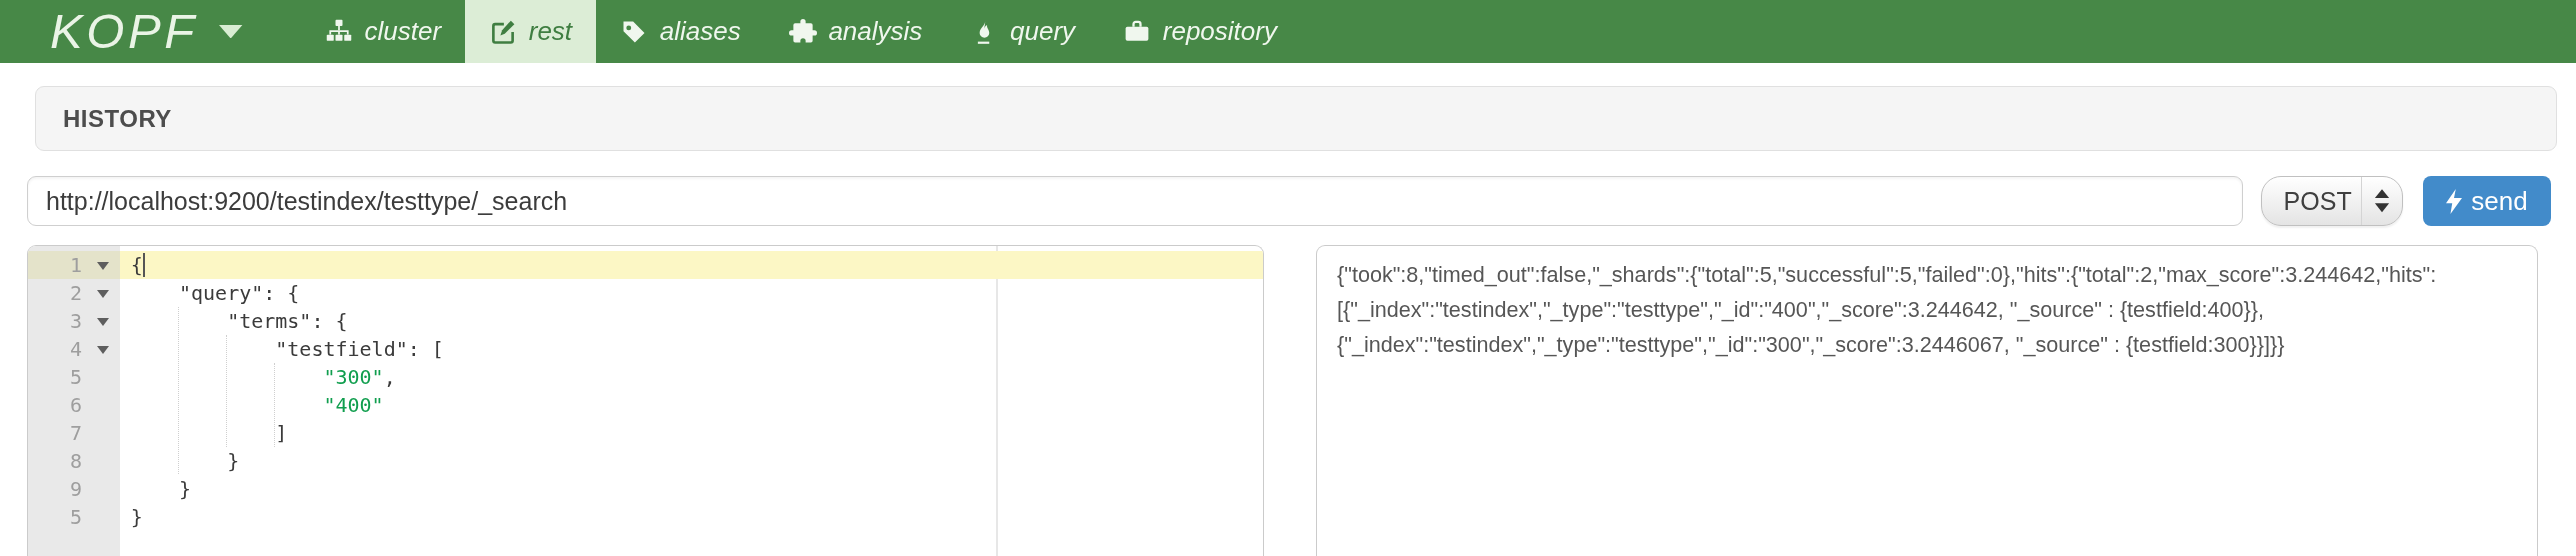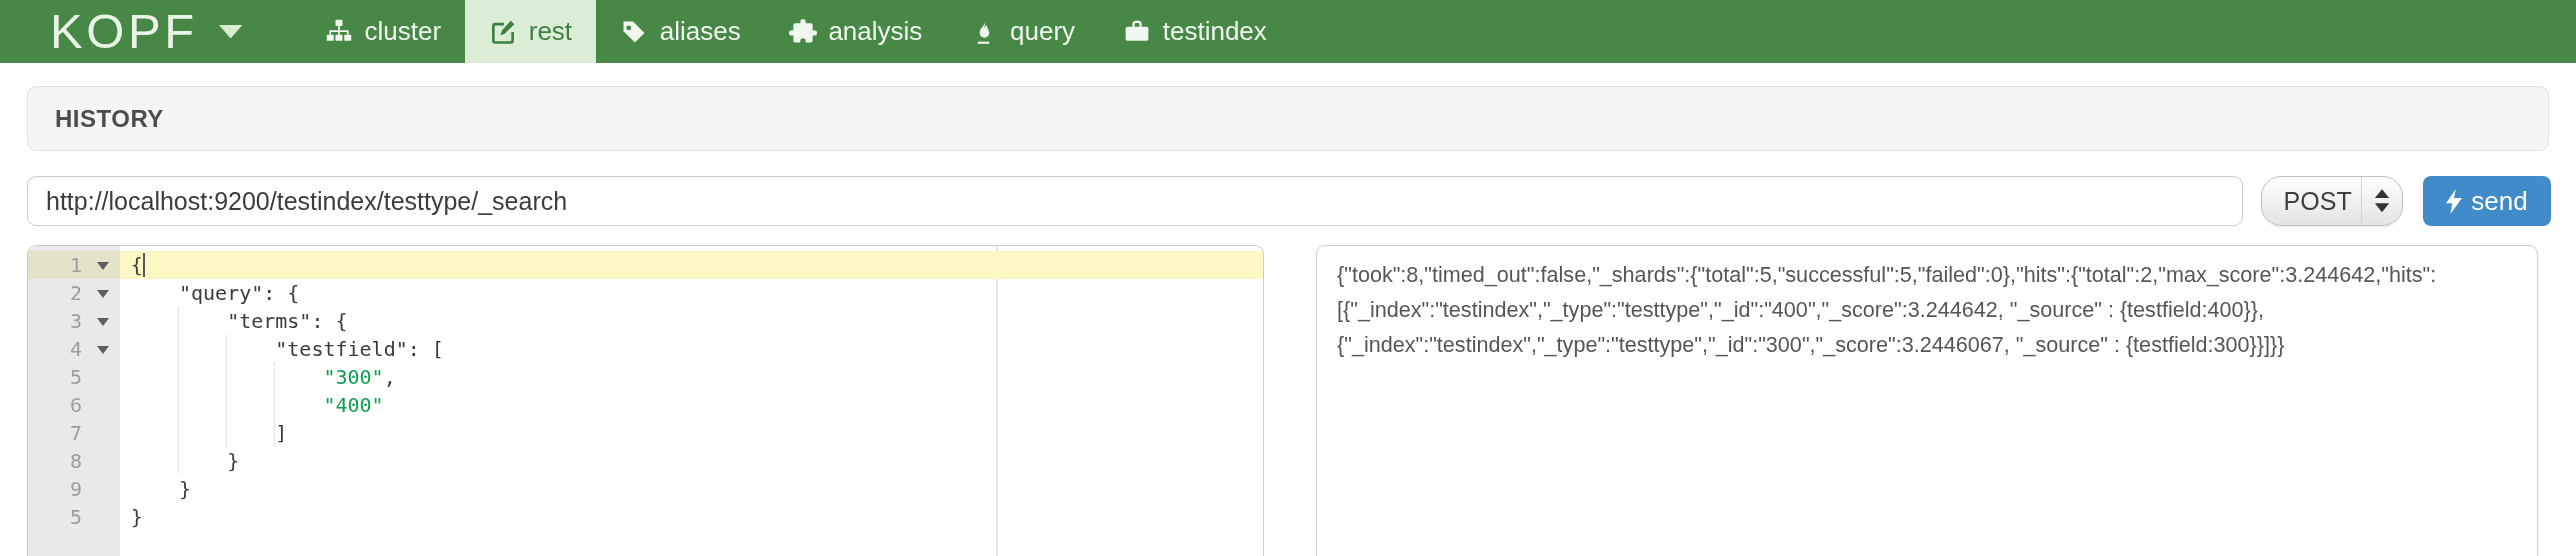--- a/index.html
+++ b/index.html
@@ -9,33 +9,33 @@
     --send-bg:#428BCA;
     --string-green:#109E4E;
     --active-line:#FCF7C5;
   }
   *{box-sizing:border-box;margin:0;padding:0;}
   html,body{width:2576px;height:556px;overflow:hidden;background:#fff;
     font-family:"Liberation Sans",sans-serif;}
 
   
   .navbar{position:absolute;left:0;top:0;width:2576px;height:63px;
-    background:var(--navbar-bg);display:flex;align-items:stretch;}
+    background:var(--navbar-bg);display:flex;align-items:stretch;font-style:italic;}
   .brand{display:flex;align-items:center;margin-left:50px;margin-right:58px;}
   .brand-text{font-size:49px;font-weight:100;letter-spacing:3.6px;color:#EAF4E6;
     font-family:"Liberation Sans",sans-serif;line-height:63px;}
   .brand-caret{margin-left:21.6px;display:flex;align-items:center;color:#D9EDD3;}
   .nav-item{display:flex;align-items:center;padding:12px 24px;cursor:pointer;
     color:#F0F7EE;font-size:26px;}
   .nav-item .nav-icon{display:flex;align-items:center;margin-right:11.7px;}
   .nav-item .nav-icon svg{width:28px;height:28px;}
   .nav-item.active{background:var(--active-tab-bg);color:var(--active-tab-text);}
 
   
-  .history-panel{position:absolute;left:27px;top:86px;width:2522px;height:65px;
+  .history-panel{position:absolute;left:35px;top:86px;width:2522px;height:65px;
     background:#F5F5F5;border:1.8px solid #E0E0E0;border-radius:9px;
     display:flex;align-items:center;padding-left:27px;cursor:pointer;}
   .history-title{font-size:24px;font-weight:bold;color:#4D4D4D;letter-spacing:0.5px;}
 
   
   .url-input{position:absolute;left:27px;top:176px;width:2216px;height:50px;
     border:1.8px solid #CFCFCF;border-radius:9px;padding:0 18px;
     font-size:25px;color:#3C3C3C;font-family:"Liberation Sans",sans-serif;
     box-shadow:inset 0 1.8px 2.7px rgba(0,0,0,.05);outline:none;background:#fff;}
   .method-select{position:absolute;left:2261px;top:176px;width:142px;height:50px;
@@ -143,21 +143,21 @@
         </span>
         <span class="nav-label">query</span>
       </div>
       <div class="nav-item">
         <span class="nav-icon">
           <svg viewBox="0 0 32 32">
             <path d="M12 10V7a2.5 2.5 0 0 1 2.5-2.5h3A2.5 2.5 0 0 1 20 7v3" fill="none" stroke="currentColor" stroke-width="2.6"></path>
             <rect x="3" y="10" width="26" height="16" rx="2" fill="currentColor"></rect>
           </svg>
         </span>
-        <span class="nav-label">testindex</span>
+        <span class="nav-label">repository</span>
       </div>
     </div>
 </div>
 
 <div class="history-panel">
   <span class="history-title">HISTORY</span>
 </div>
 
 <input class="url-input" type="text" value="http://localhost:9200/testindex/testtype/_search" style="">
 <div class="method-select">

